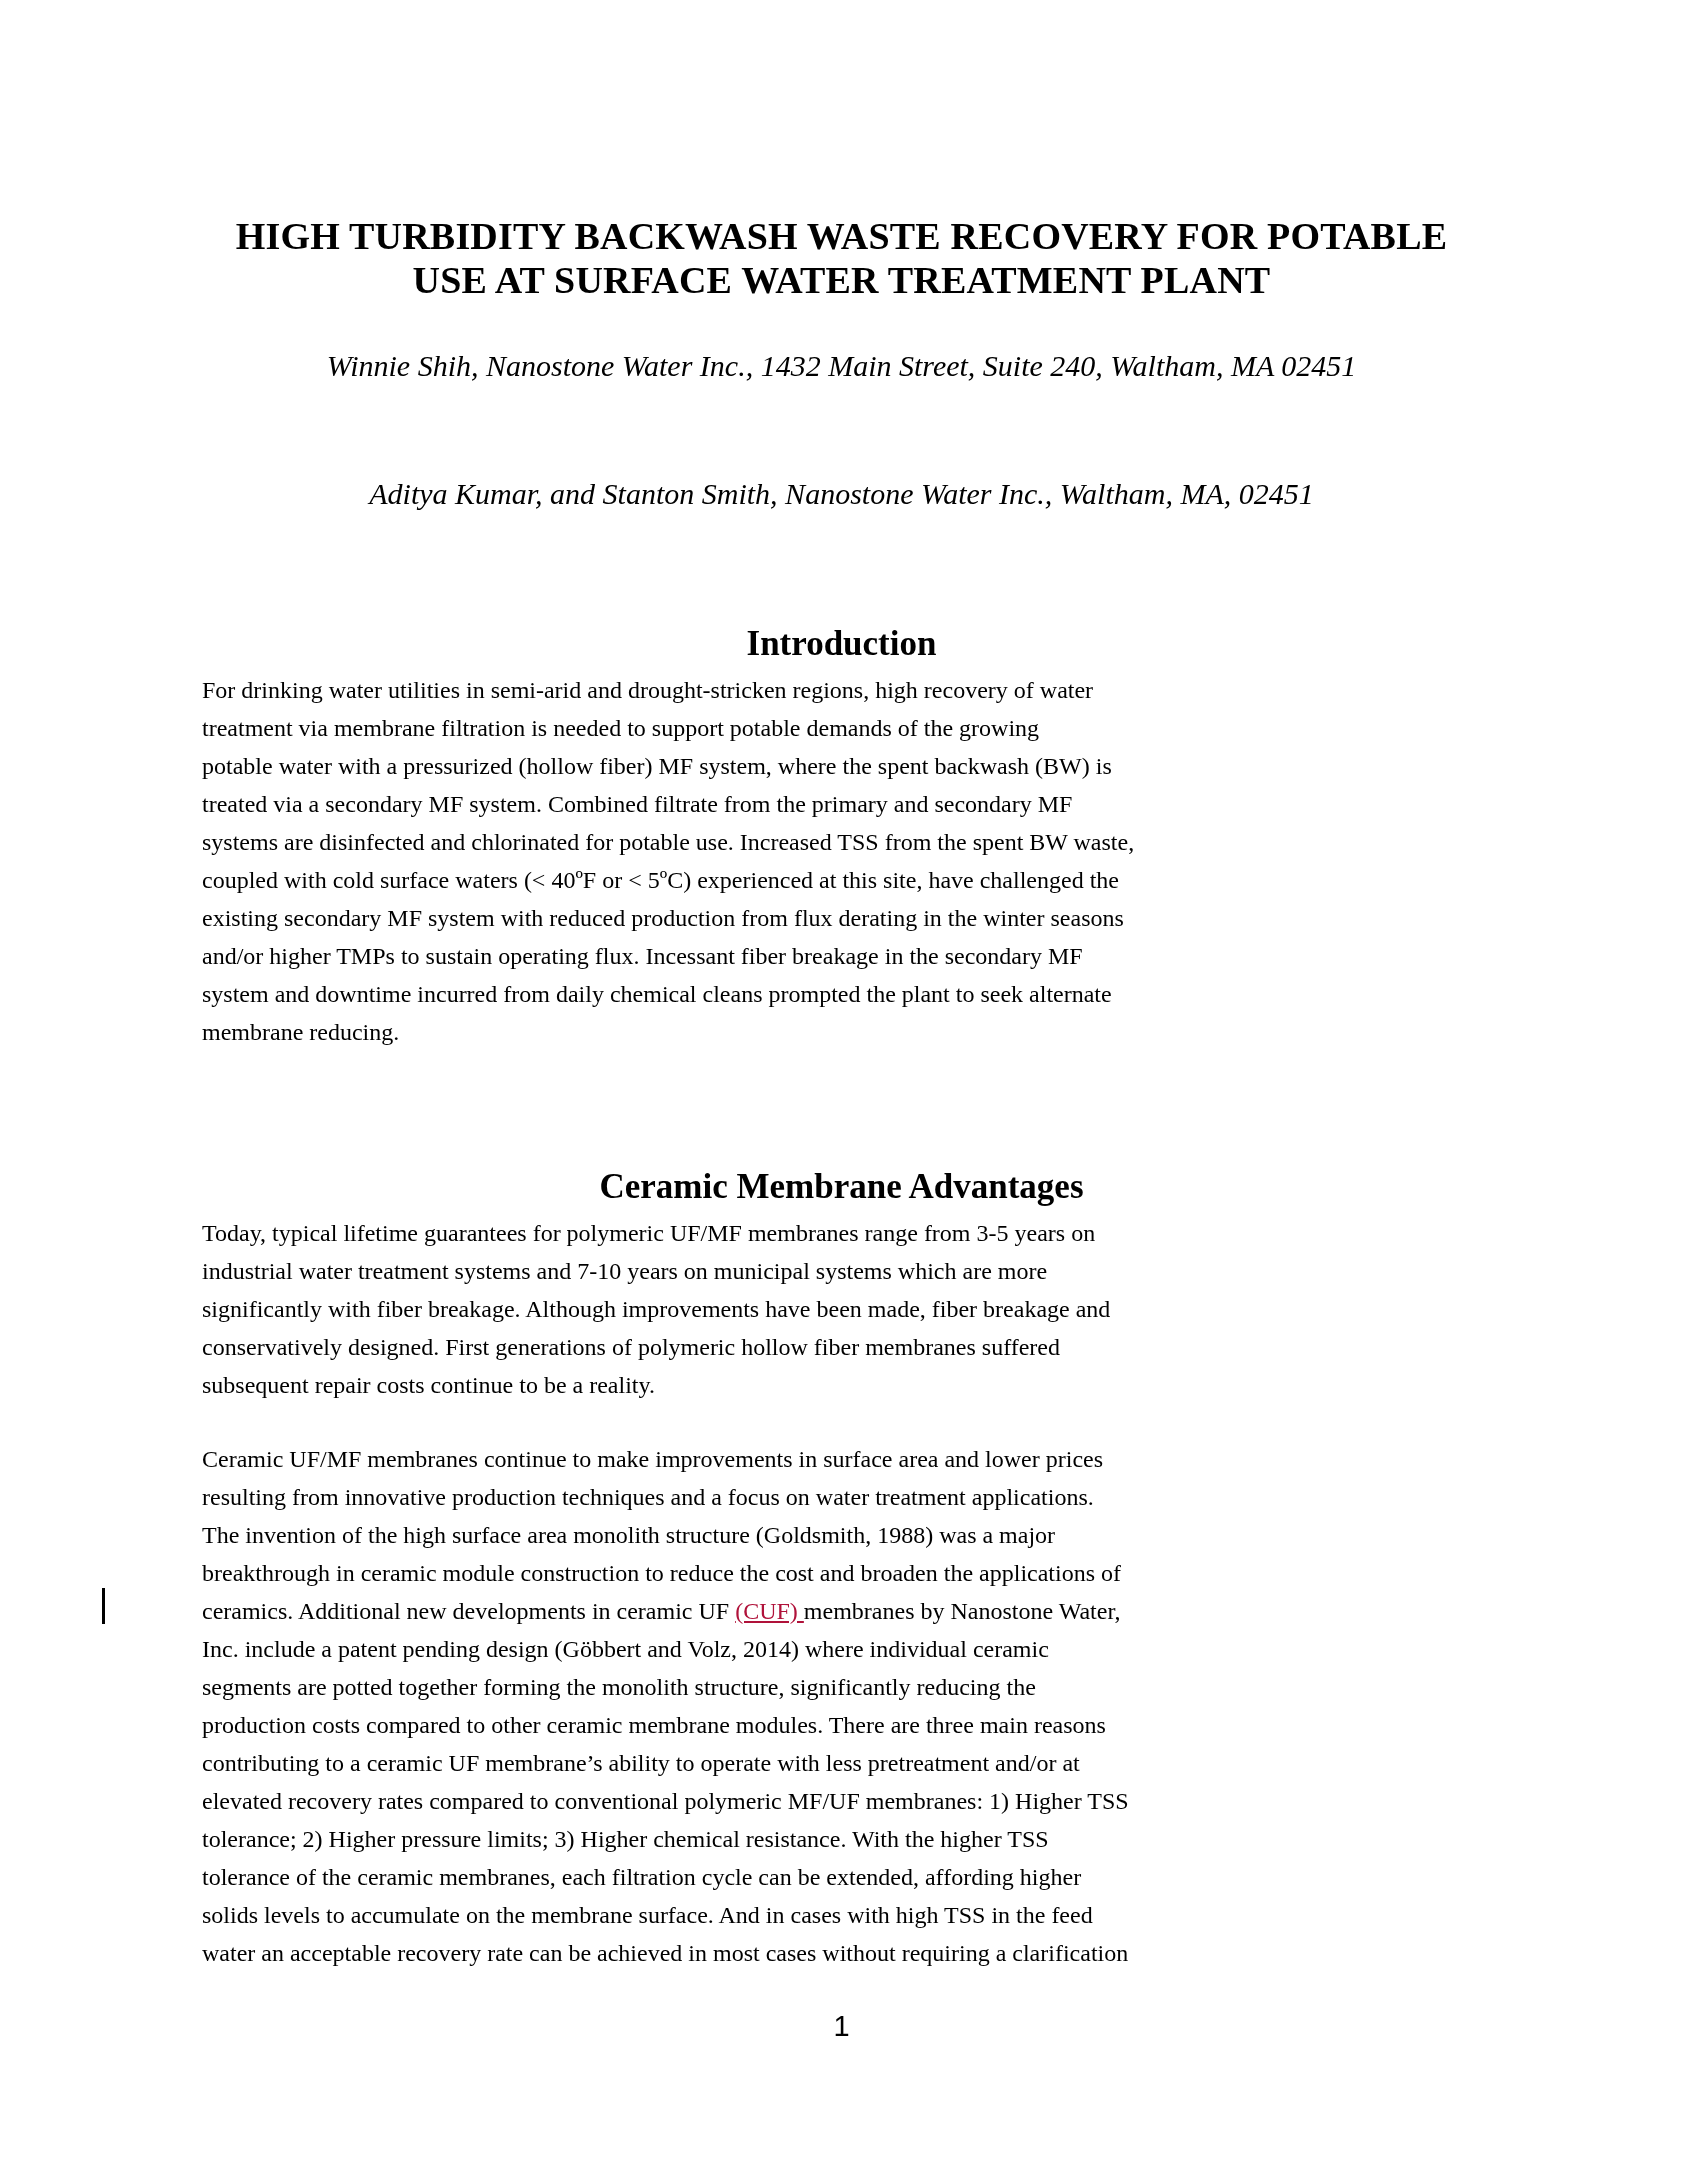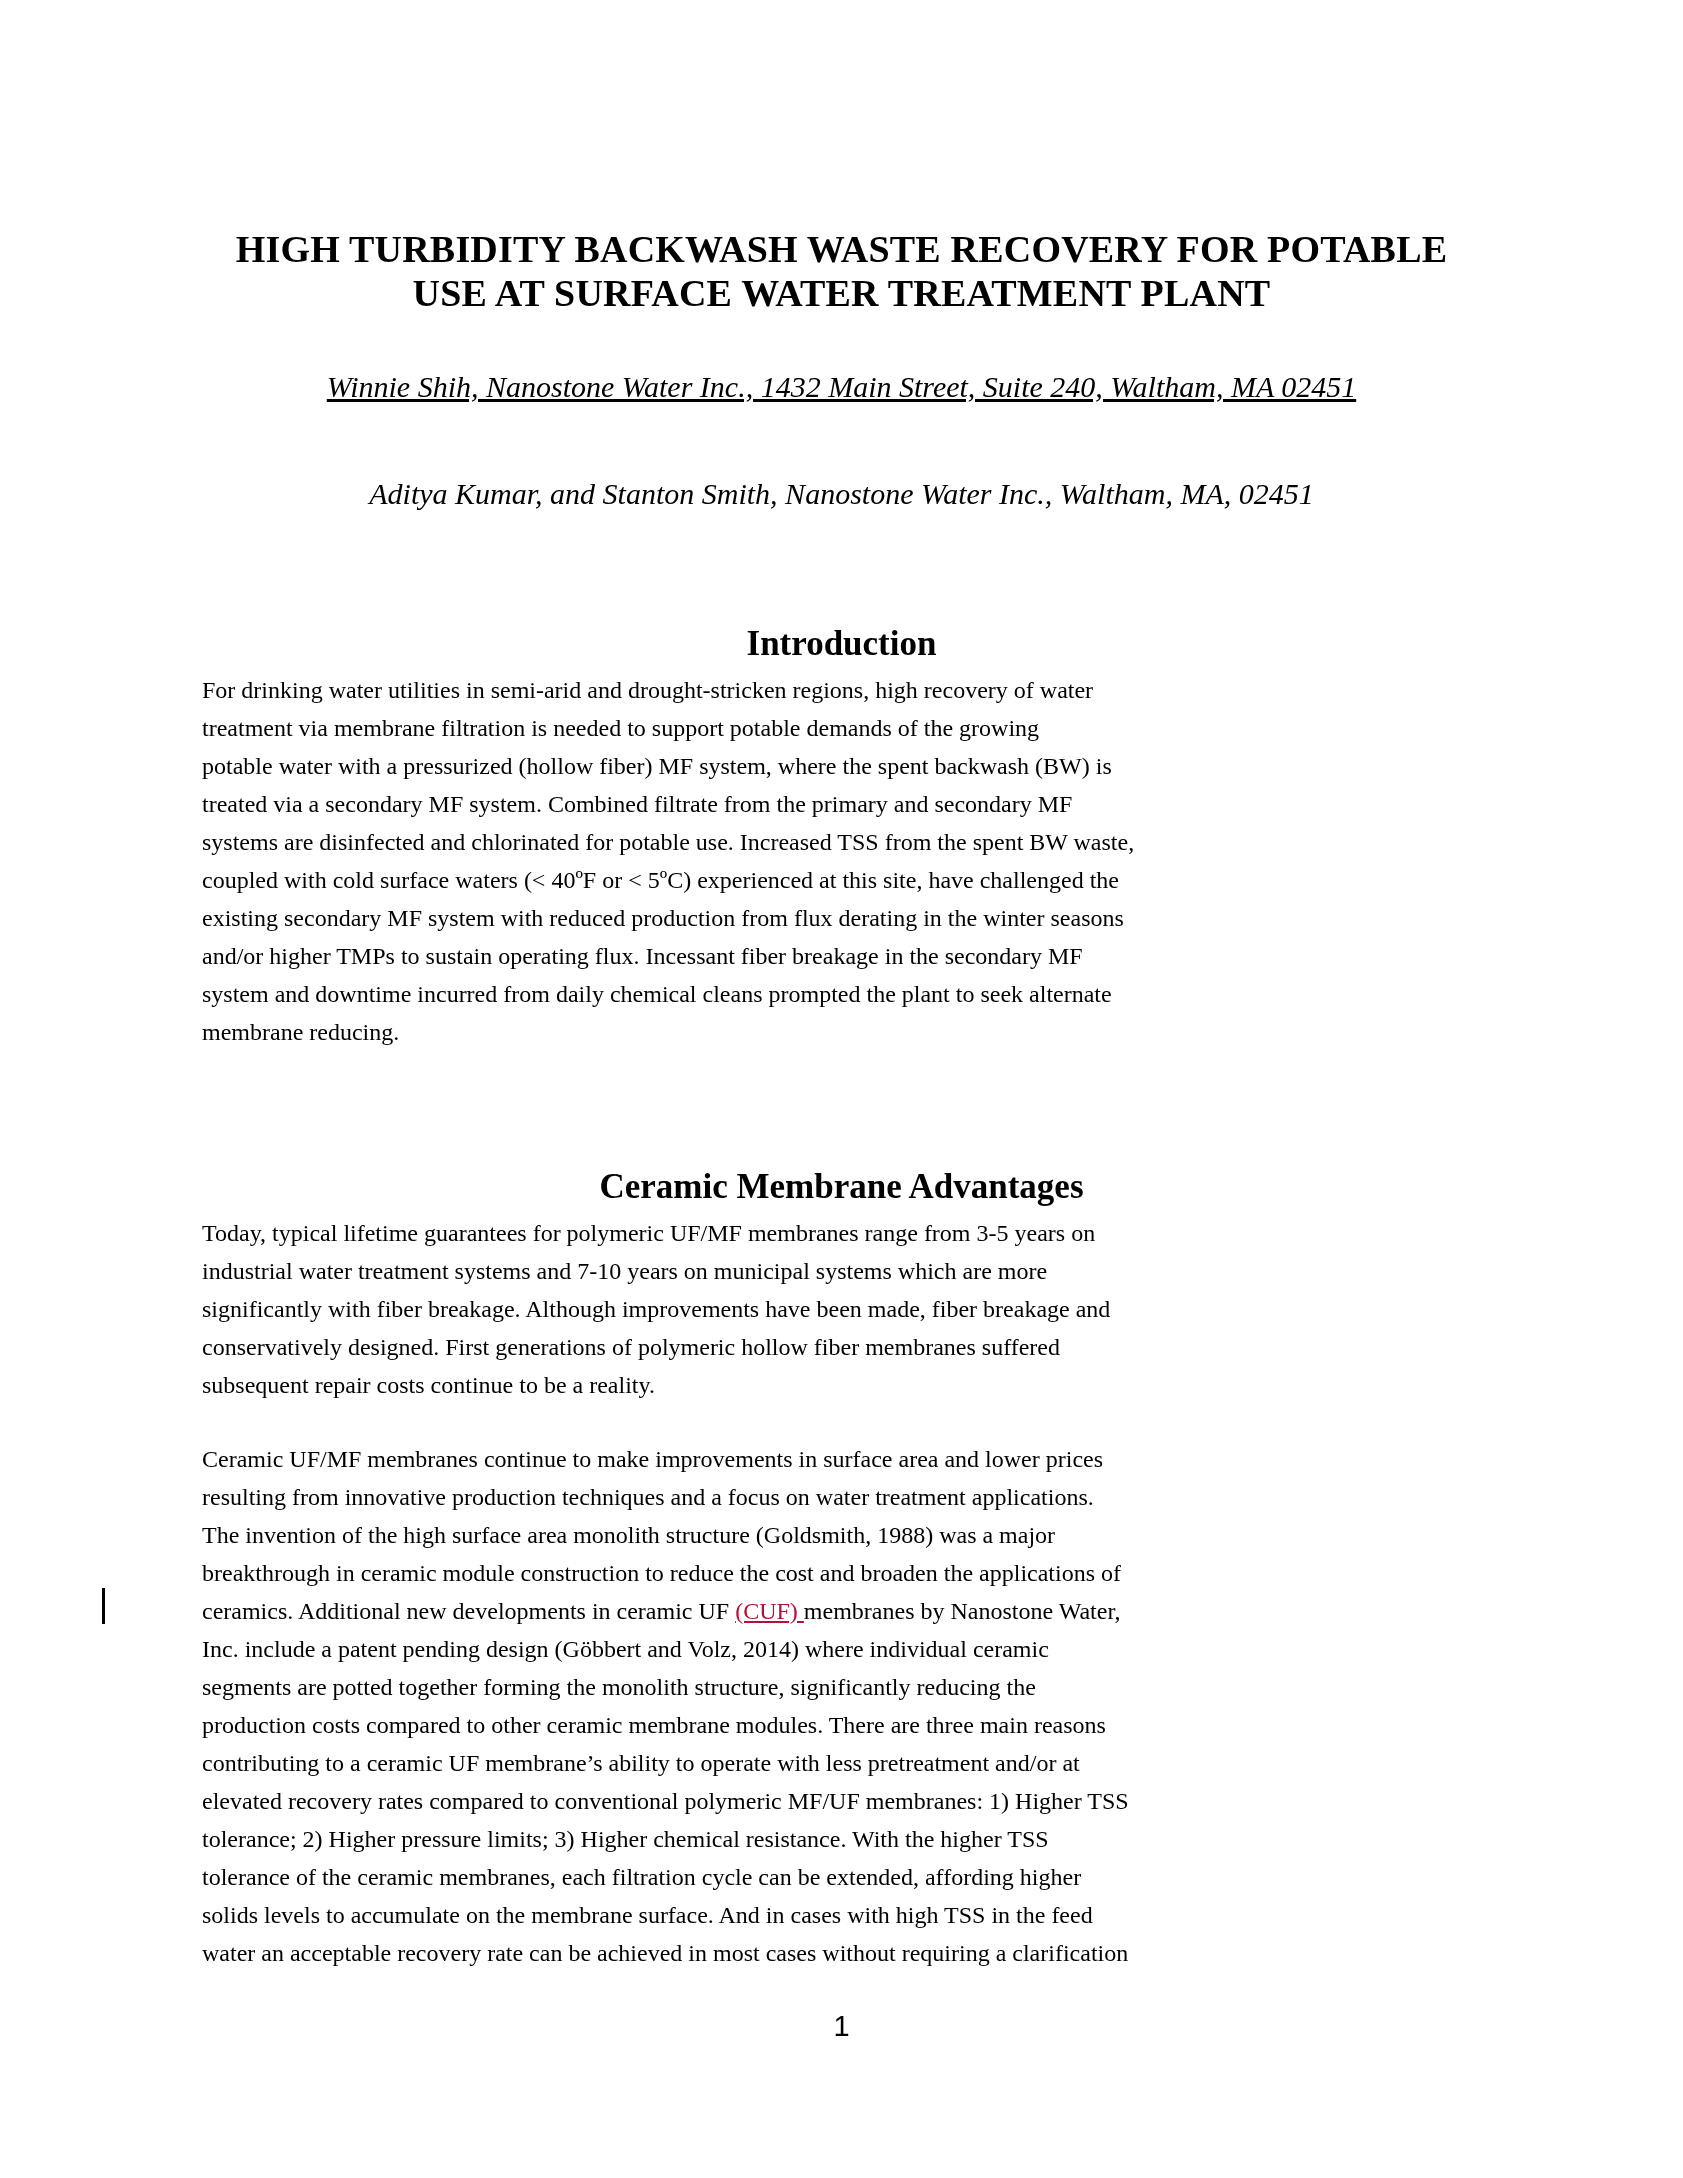--- a/index.html
+++ b/index.html
@@ -1,21 +1,21 @@
 <!DOCTYPE html>
 <html><head>
   <meta charset="utf-8">
   <style>
     html, body { margin: 0; padding: 0; background: #ffffff; }
     body { width: 1683px; height: 2178px; position: relative; font-family: "Liberation Serif", "DejaVu Serif", serif; color: #000; }
     .page { position: absolute; left: 0; top: 0; width: 1683px; height: 2178px; }
-    .title { position: absolute; left: 0; width: 1683px; text-align: center; font-weight: bold; font-size: 38px; line-height: 44px; top: 227px; letter-spacing: 0.2px; }
+    .title { position: absolute; left: 0; width: 1683px; text-align: center; font-weight: bold; font-size: 38px; line-height: 44px; top: 214px; letter-spacing: 0.2px; }
     .title span { display: block; }
     .author { position: absolute; left: 0; width: 1683px; text-align: center; font-style: italic; font-size: 30px; line-height: 38px; }
-    .author1 { top: 368px; text-decoration: underline; }
+    .author1 { top: 347px; }
     .author2 { top: 398px; }
     .author3 { top: 475px; }
     .email { color: #1f5fbf; text-decoration: underline; }
     .heading { position: absolute; left: 0; width: 1683px; text-align: center; font-weight: bold; font-size: 35px; line-height: 40px; margin-top: 40px; }
     .h-intro { top: 584px; }
     .h-ceramic { top: 1127px; }
     .para { position: absolute; left: 202px; width: 1287px; font-size: 24px; line-height: 38px; }
     .para .line { display: block; white-space: nowrap; }
     .p1 { top: 671px; }
     .p2 { top: 1214px; }

